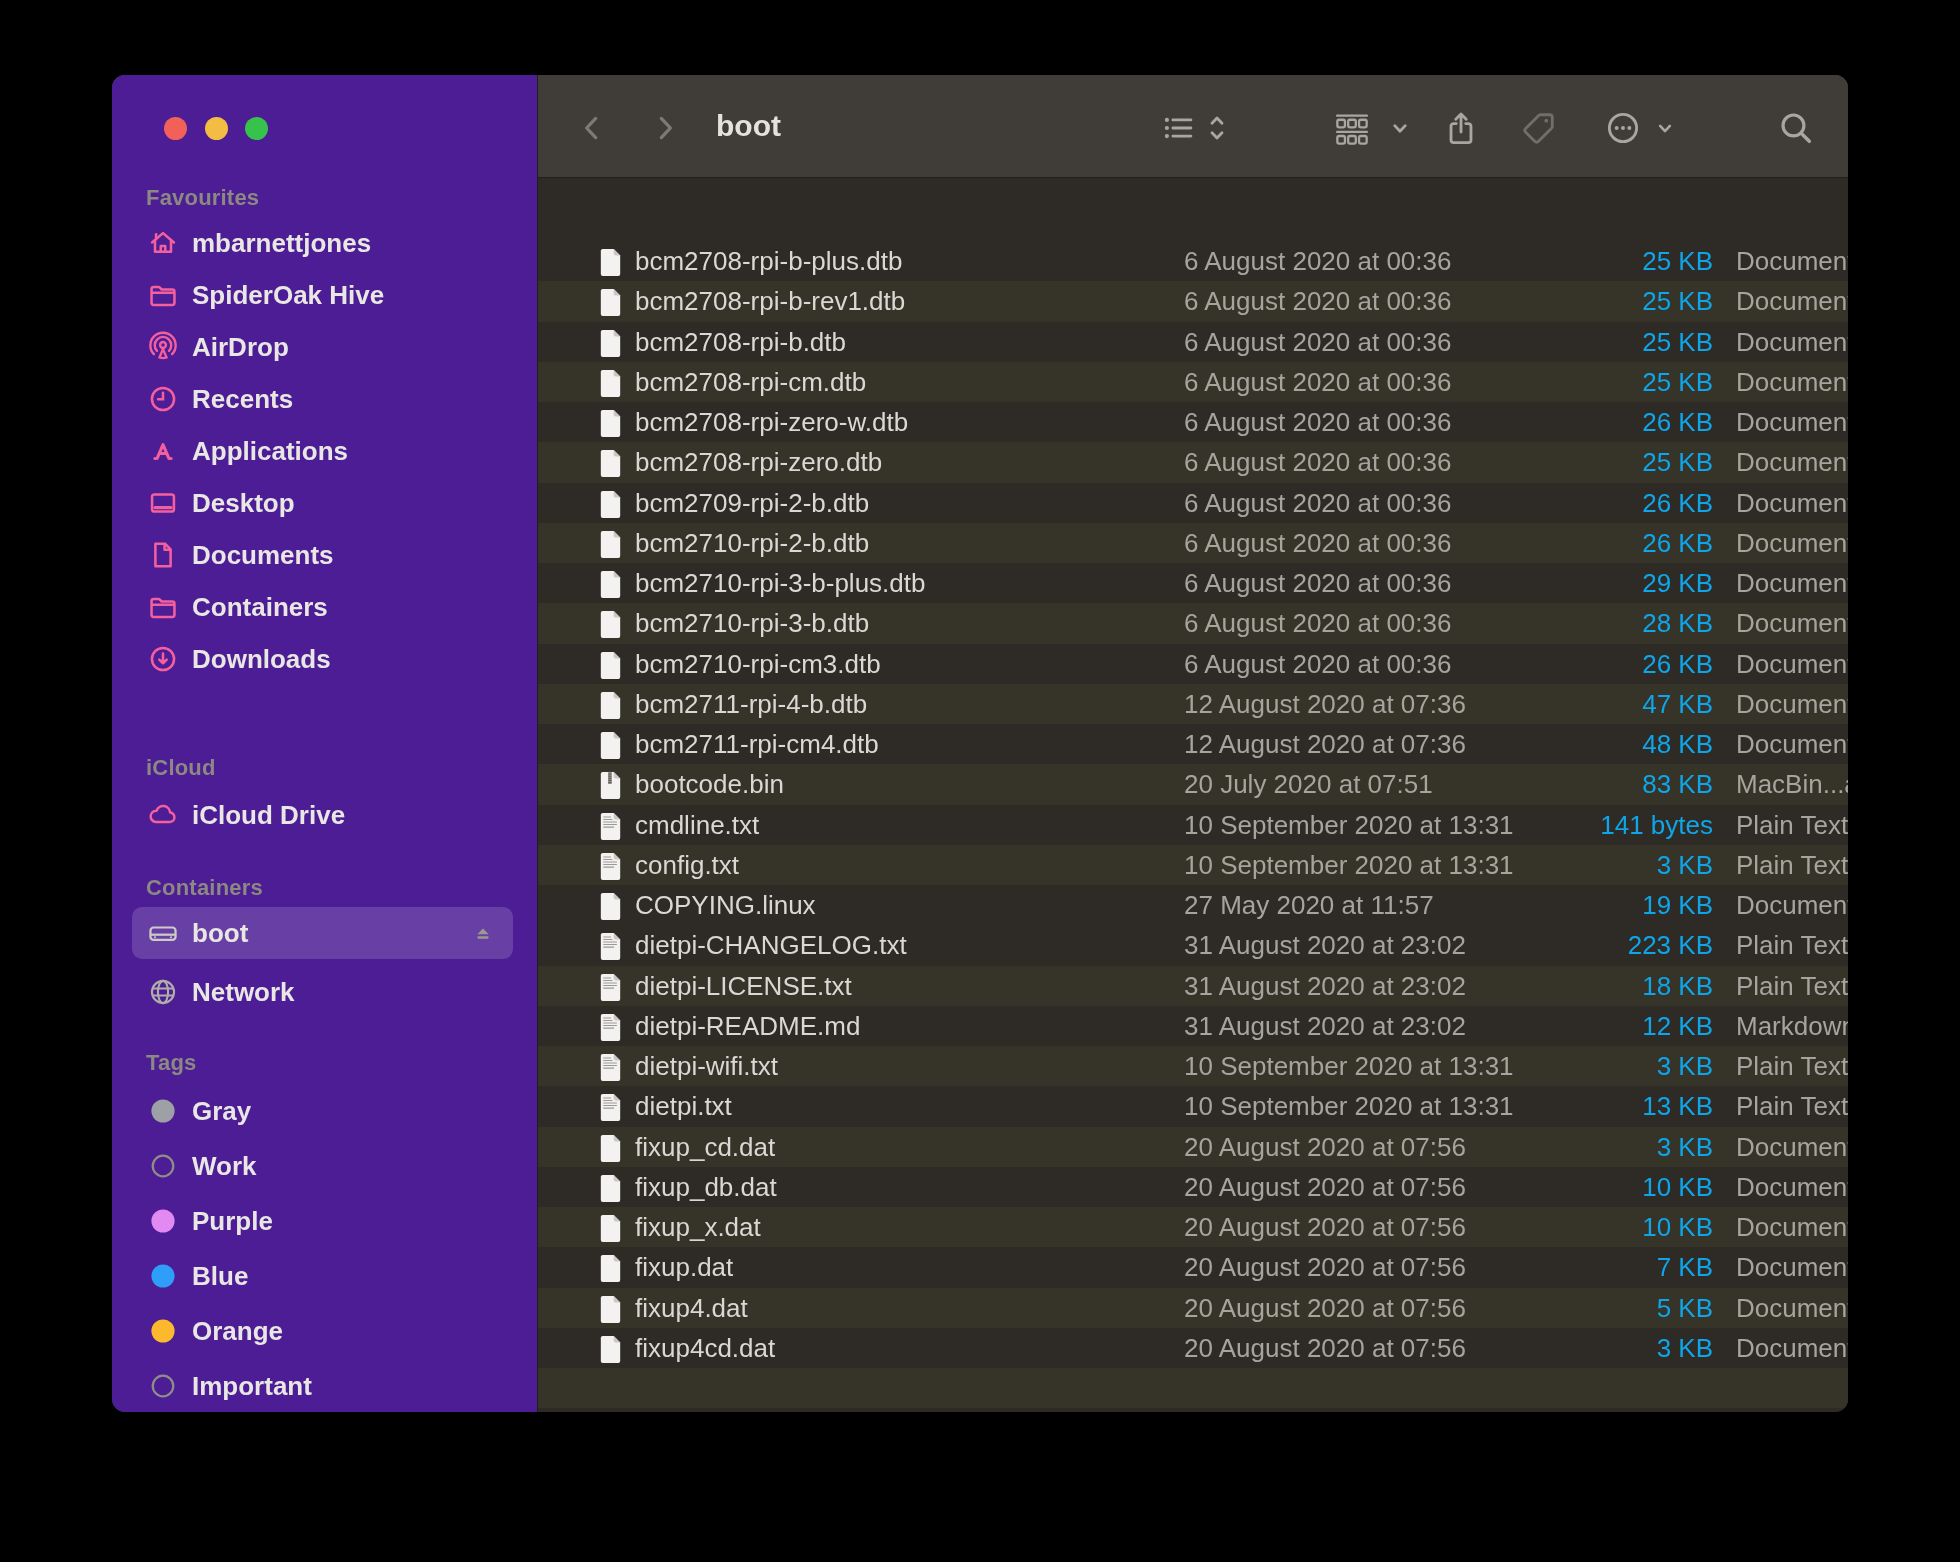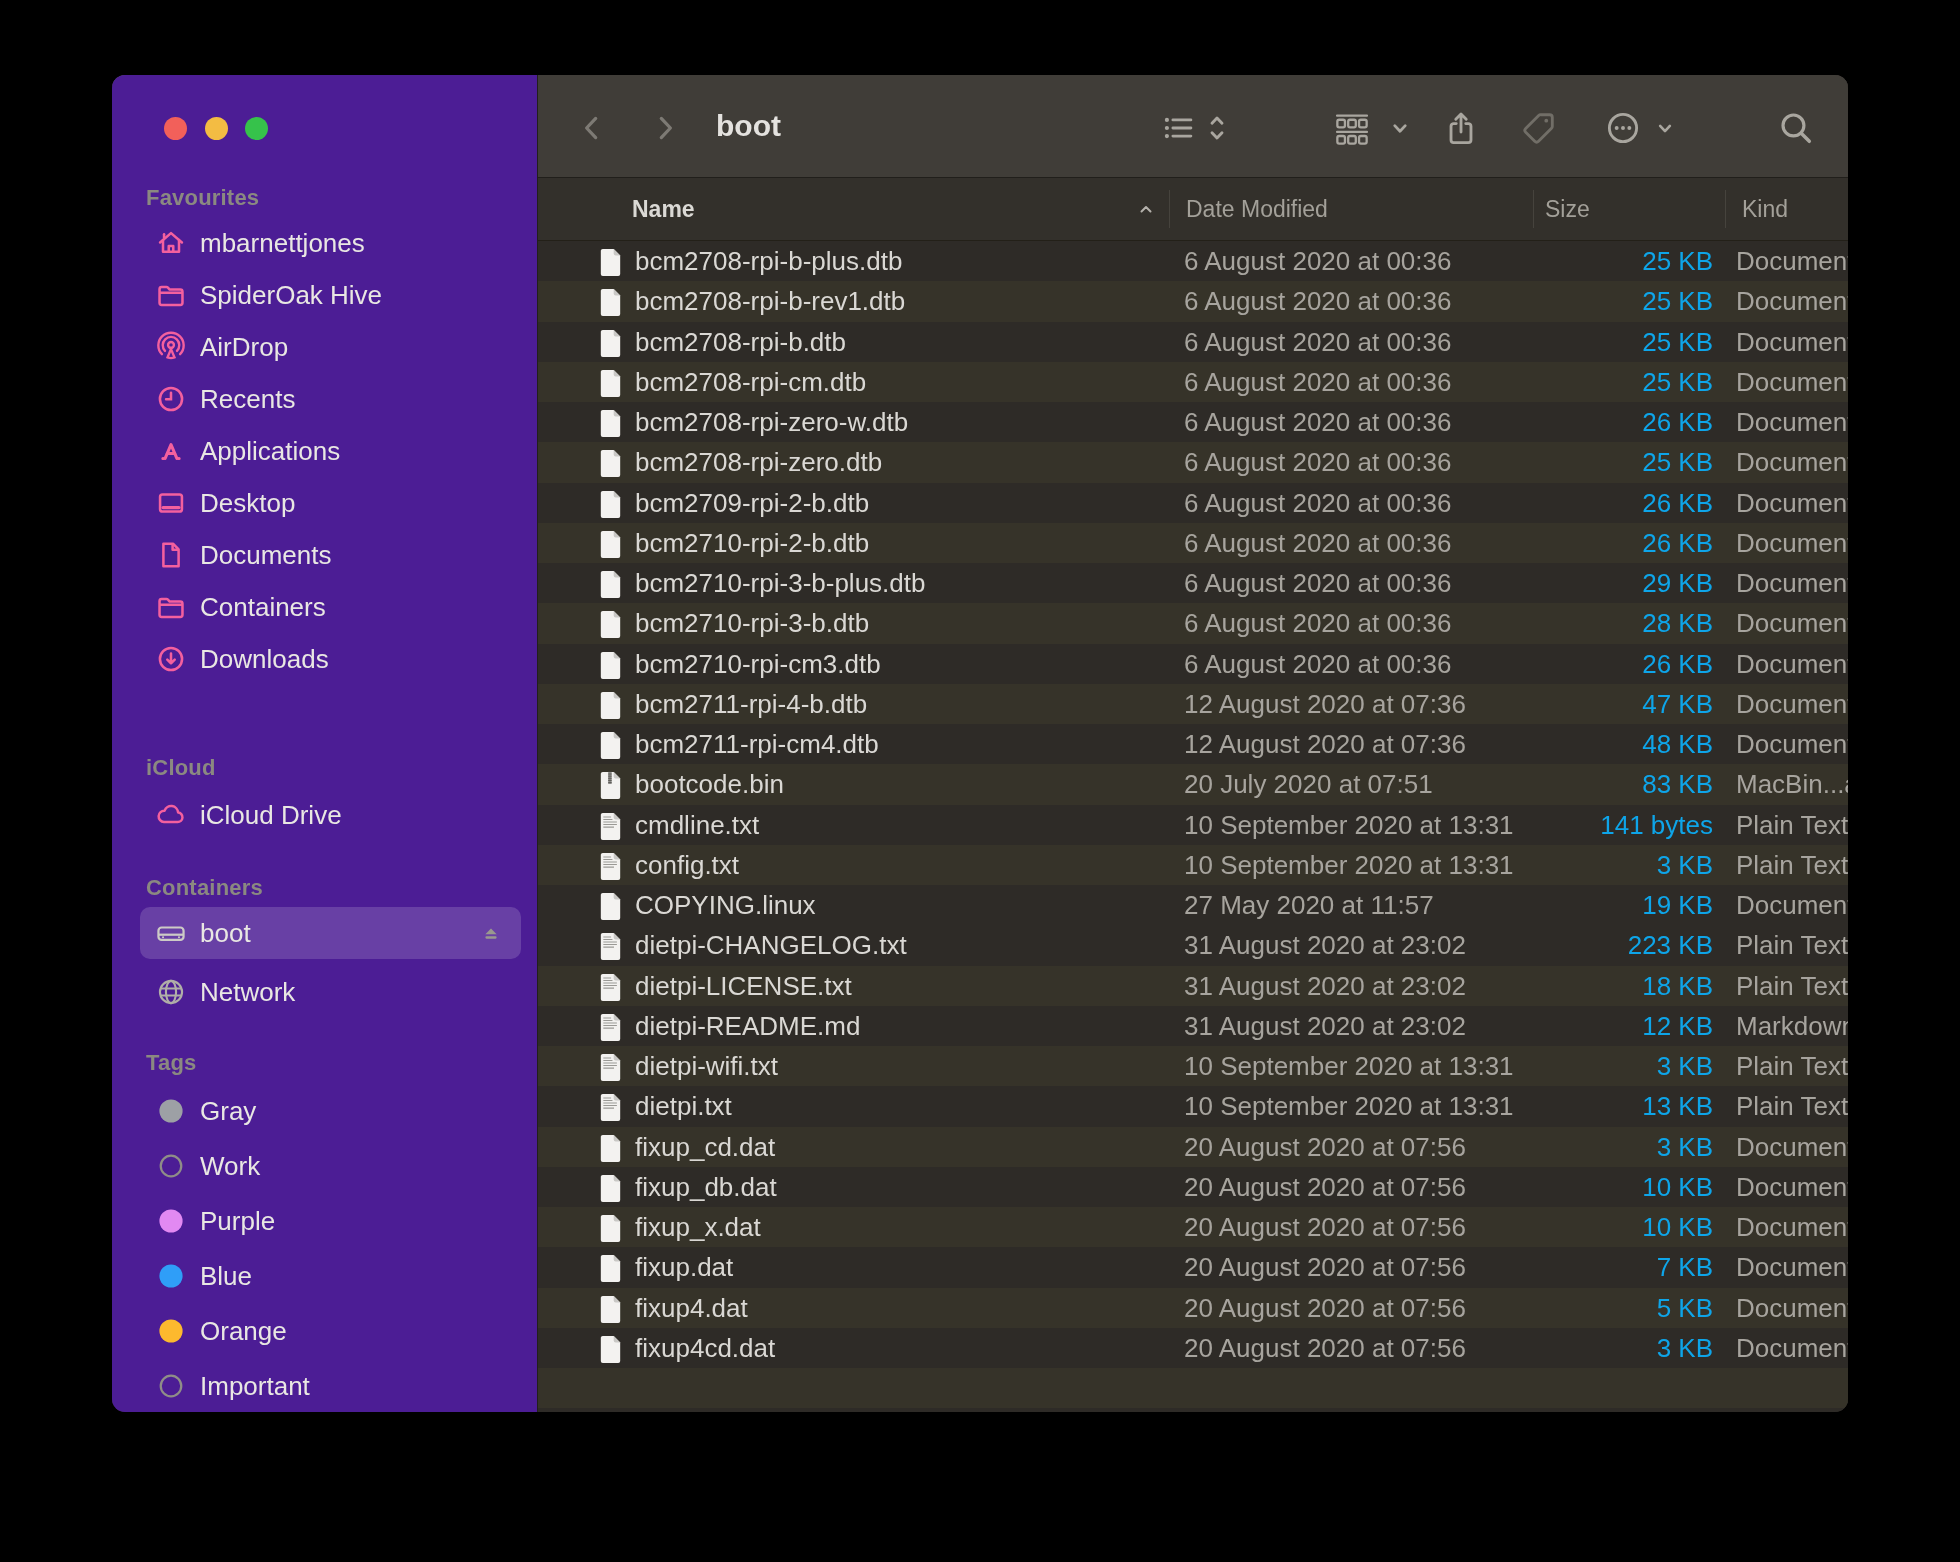--- a/index.html
+++ b/index.html
@@ -9,21 +9,21 @@
     border-radius:13px;overflow:hidden;background:#2e2b27;
     box-shadow:inset 0 1px 0 rgba(255,255,255,.22), 0 30px 70px rgba(0,0,0,.7);}
   
   .sidebar{position:absolute;left:0;top:0;width:425px;height:100%;background:#4c1d95;}
   .tl{position:absolute;top:42px;width:23px;height:23px;border-radius:50%;}
   .tl.red{left:52px;background:#f2605a;}
   .tl.yellow{left:93px;background:#f3bc43;}
   .tl.green{left:133px;background:#36c24b;}
   .side-label{position:absolute;left:34px;height:28px;line-height:28px;
     font-size:22px;font-weight:700;color:#8b8981;letter-spacing:.2px;}
-  .side-item{position:absolute;left:28px;width:381px;height:52px;border-radius:10px;}
+  .side-item{position:absolute;left:20px;width:381px;height:52px;border-radius:10px;font-weight:bold;}
   .side-item.selected{background:rgba(255,255,255,.155);}
   .side-item .s-icon{position:absolute;left:14px;top:9px;width:34px;height:34px;
     display:flex;align-items:center;justify-content:center;}
   .side-item .s-label{position:absolute;left:60px;top:0;height:52px;line-height:52px;
     font-size:26px;color:#e9e7e3;white-space:nowrap;}
   .eject{position:absolute;left:338px;top:13px;width:26px;height:26px;}
   
   .content{position:absolute;left:425px;top:0;width:1311px;height:100%;
     background:#2e2b27;border-left:1px solid #221f1b;box-sizing:border-box;}
   .toolbar{position:absolute;left:0;top:0;width:100%;height:102px;background:#403d38;
@@ -351,34 +351,20 @@
         </span>
 
         <span class="tbtn" style="left:1239px">
           <svg width="38" height="38" viewBox="0 0 24 24">
             <circle cx="10.4" cy="10.4" r="6.6" fill="none" stroke="#a9a69f" stroke-width="2"></circle>
             <path d="M15.3 15.3 20.4 20.4" stroke="#a9a69f" stroke-width="2.2" stroke-linecap="round"></path>
           </svg>
         </span>
       </div>
 
-      <div class="colheader">
-        <span class="h-label h-name">Name</span>
-        <span class="h-sortchev">
-          <svg width="24" height="24" viewBox="0 0 24 24">
-              <path d="M7.5 14.5 12 10l4.5 4.5" fill="none" stroke="#b4b1ab" stroke-width="2" stroke-linecap="round" stroke-linejoin="round"></path>
-            </svg>
-        </span>
-        <span class="h-sep" style="left:631px"></span>
-        <span class="h-label h-date">Date Modified</span>
-        <span class="h-sep" style="left:995px"></span>
-        <span class="h-label h-size">Size</span>
-        <span class="h-sep" style="left:1187px"></span>
-        <span class="h-label h-kind">Kind</span>
-      </div>
 
       <div class="rows" id="rows">
           <div class="row">
             <span class="cell c-icon">
               <svg width="27" height="31" viewBox="0 0 26 32">
                 <path d="M3 5a2 2 0 0 1 2-2h11.3L23 9.7V29a2 2 0 0 1-2 2H5a2 2 0 0 1-2-2z" fill="#f3f2f0"></path>
                 <path d="M16.3 3v4.7a2 2 0 0 0 2 2H23z" fill="#c9c8c5"></path>
               </svg>
             </span>
             <span class="cell c-name">bcm2708-rpi-b-plus.dtb</span>

